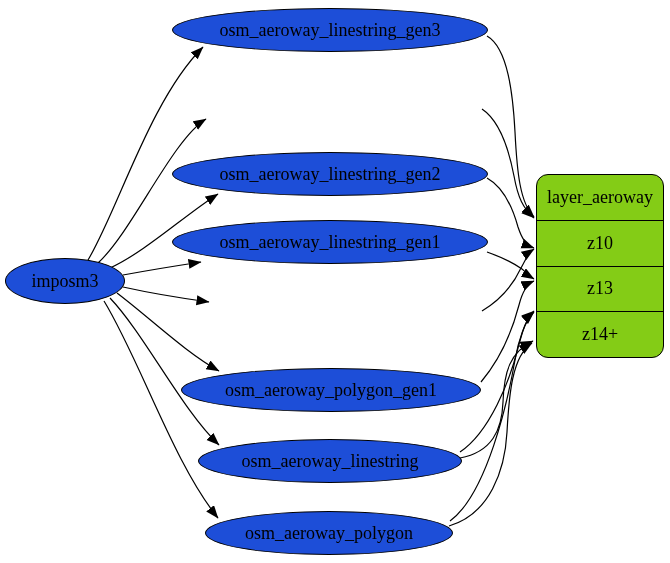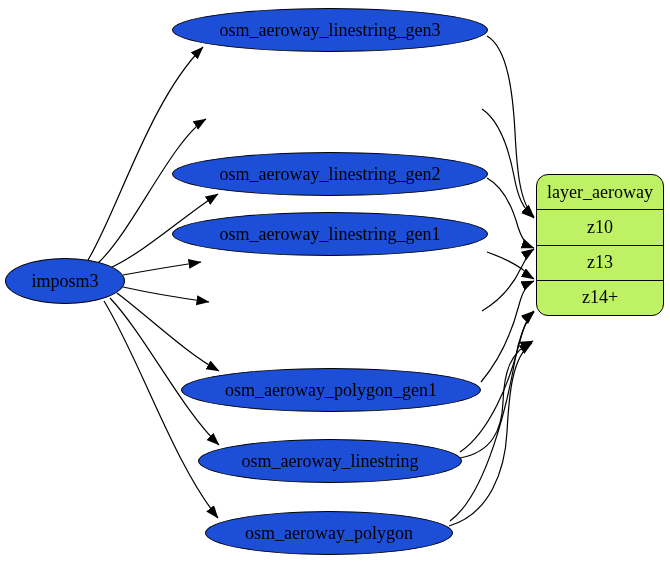--- a/index.html
+++ b/index.html
@@ -32,22 +32,22 @@
     justify-content: center;
     font-size: 18px;
     color: #000000;
     white-space: nowrap;
     z-index: 2;
   }
   .record {
     position: absolute;
     box-sizing: border-box;
     left: 536px; top: 174px;
-    width: 128px; height: 142px;
-    background: #bef264;
+    width: 128px; height: 184px;
+    background: #84cc16;
     border: 1.6px solid #000000;
     border-radius: 12px;
     display: flex;
     flex-direction: column;
     overflow: hidden;
     z-index: 2;
   }
   .record-row {
     flex: 1;
     display: flex;
@@ -90,21 +90,21 @@
     <path class="edge" d="M 460,452 C 490,432 510,380 518,348 C 522,333 526,318 534,311" marker-end="url(#arrow)"></path>
     <path class="edge" d="M 450,521 C 487,494 508,400 515,360 C 518,342 525,320 534,312" marker-end="url(#arrow)"></path>
     <path class="edge" d="M 460,458 C 492,452 502,430 503,402 C 504,372 510,352 533,341" marker-end="url(#arrow)"></path>
     <path class="edge" d="M 449,526 C 490,514 505,470 507,432 C 509,395 512,356 532,343" marker-end="url(#arrow)"></path>
   </svg>
 
   <div class="node" style="left:5px; top:258px; width:120px; height:46px;">imposm3</div>
 
   <div class="node" style="left:172px; top:8px; width:316px; height:44px;">osm_aeroway_linestring_gen3</div>
   <div class="node" style="left:172px; top:152px; width:316px; height:44px;">osm_aeroway_linestring_gen2</div>
-  <div class="node" style="left:172px; top:212px; width:316px; height:44px;">osm_aeroway_linestring_gen1</div>
+  <div class="node" style="left:172px; top:220px; width:316px; height:44px;">osm_aeroway_linestring_gen1</div>
   <div class="node" style="left:181px; top:368px; width:300px; height:44px;">osm_aeroway_polygon_gen1</div>
   <div class="node" style="left:198px; top:439px; width:264px; height:44px;">osm_aeroway_linestring</div>
   <div class="node" style="left:205px; top:511px; width:248px; height:44px;">osm_aeroway_polygon</div>
 
   <div class="record">
     <div class="record-row">layer_aeroway</div>
     <div class="record-row">z10</div>
     <div class="record-row">z13</div>
     <div class="record-row">z14+</div>
   </div>

